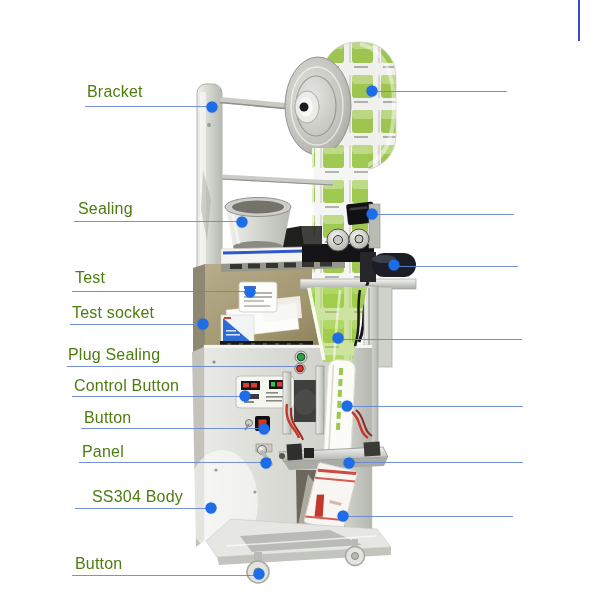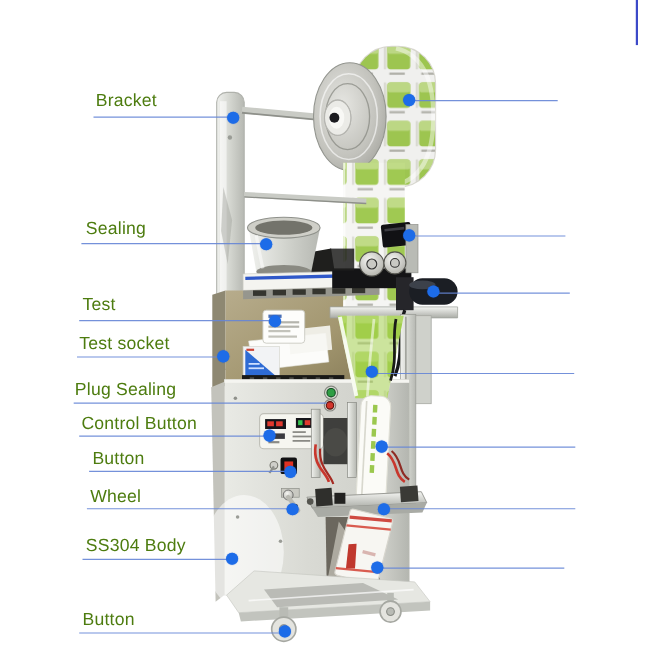--- a/index.html
+++ b/index.html
@@ -321,26 +321,26 @@
     <span class="lbl" style="left:74px;top:376px">Control Button</span>
     <div class="ln" style="left:72px;top:396px;width:173px"></div>
     <div class="dot" style="left:245px;top:396px"></div>
   </div>
   <div class="ann">
     <span class="lbl" style="left:84px;top:408px">Button</span>
     <div class="ln" style="left:81px;top:428px;width:183px"></div>
     <div class="dot" style="left:264px;top:429px"></div>
   </div>
   <div class="ann">
-    <span class="lbl" style="left:82px;top:442px">Wheel</span>
+    <span class="lbl" style="left:82px;top:442px">Panel</span>
     <div class="ln" style="left:79px;top:462px;width:187px"></div>
     <div class="dot" style="left:266px;top:463px"></div>
   </div>
   <div class="ann">
-    <span class="lbl" style="left:78px;top:487px">SS304 Body</span>
+    <span class="lbl" style="left:92px;top:487px">SS304 Body</span>
     <div class="ln" style="left:75px;top:508px;width:136px"></div>
     <div class="dot" style="left:211px;top:508px"></div>
   </div>
   <div class="ann">
     <span class="lbl" style="left:75px;top:554px">Button</span>
     <div class="ln" style="left:72px;top:575px;width:187px"></div>
     <div class="dot" style="left:259px;top:574px"></div>
   </div>
 
   <div class="ann">

